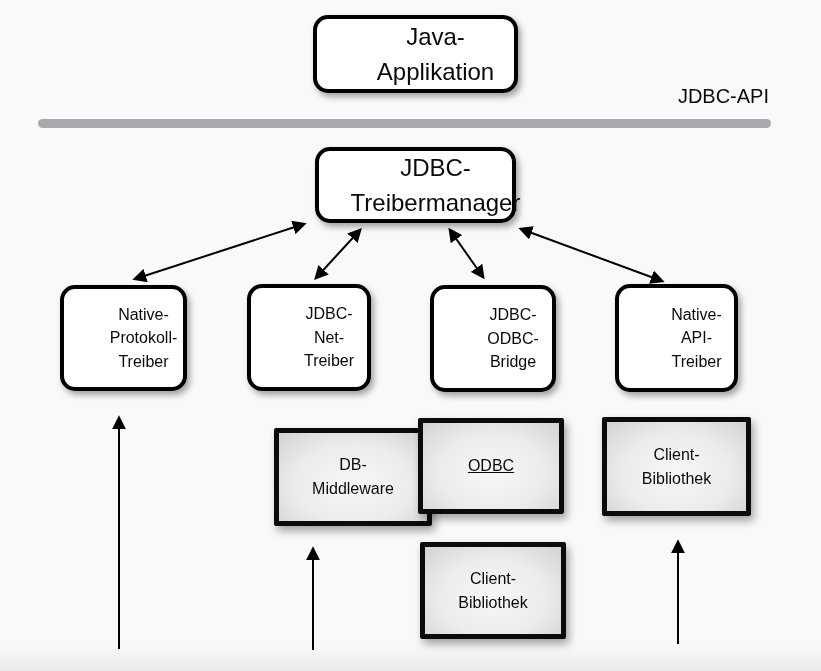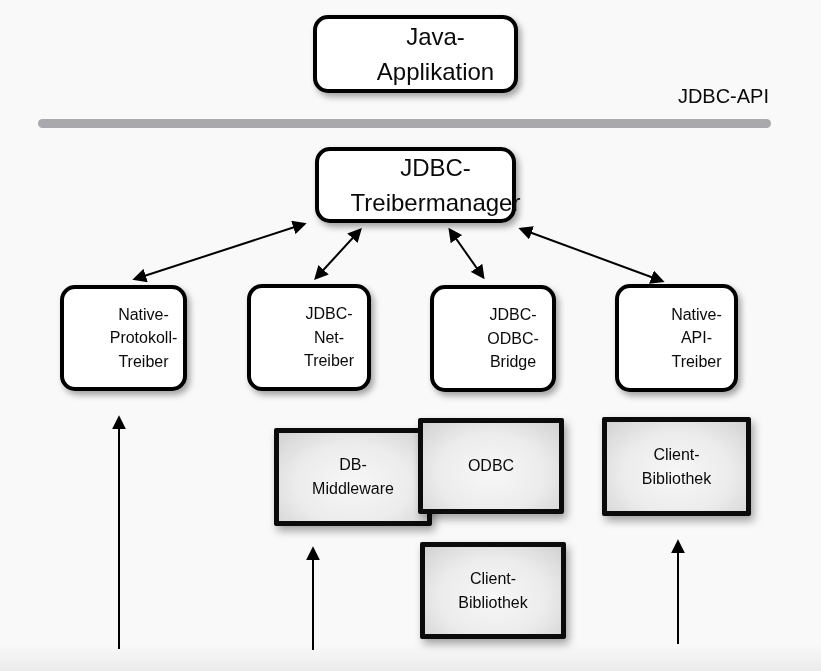--- a/index.html
+++ b/index.html
@@ -61,21 +61,21 @@
     color: #0a0a0a;
   }
   
   .n-java      { left: 313px; top: 15px;  width: 205px; height: 78px;  font-size: 24px; }
   .n-manager   { left: 315px; top: 147px; width: 201px; height: 76px;  font-size: 24px; }
   .n-driver1   { left: 60px;  top: 285px; width: 127px; height: 106px; }
   .n-driver2   { left: 247px; top: 284px; width: 124px; height: 107px; }
   .n-driver3   { left: 430px; top: 285px; width: 126px; height: 107px; }
   .n-driver4   { left: 615px; top: 284px; width: 123px; height: 108px; }
   .n-mw        { left: 230px; top: 428px; width: 158px; height: 98px; margin-left: 44px; }
-  .n-odbc      { left: 418px; top: 418px; width: 146px; height: 96px; }
+  .n-odbc      { left: 418px; top: 418px; width: 146px; height: 96px; text-decoration: underline; }
   .n-clientr   { left: 602px; top: 417px; width: 149px; height: 99px; }
   .n-clientb   { left: 420px; top: 542px; width: 146px; height: 97px; }
 </style>
 </head>
 <body>
 
 <div class="stage">
 
   <svg class="arrows" viewBox="0 0 821 671" xmlns="http://www.w3.org/2000/svg">
     <defs>

